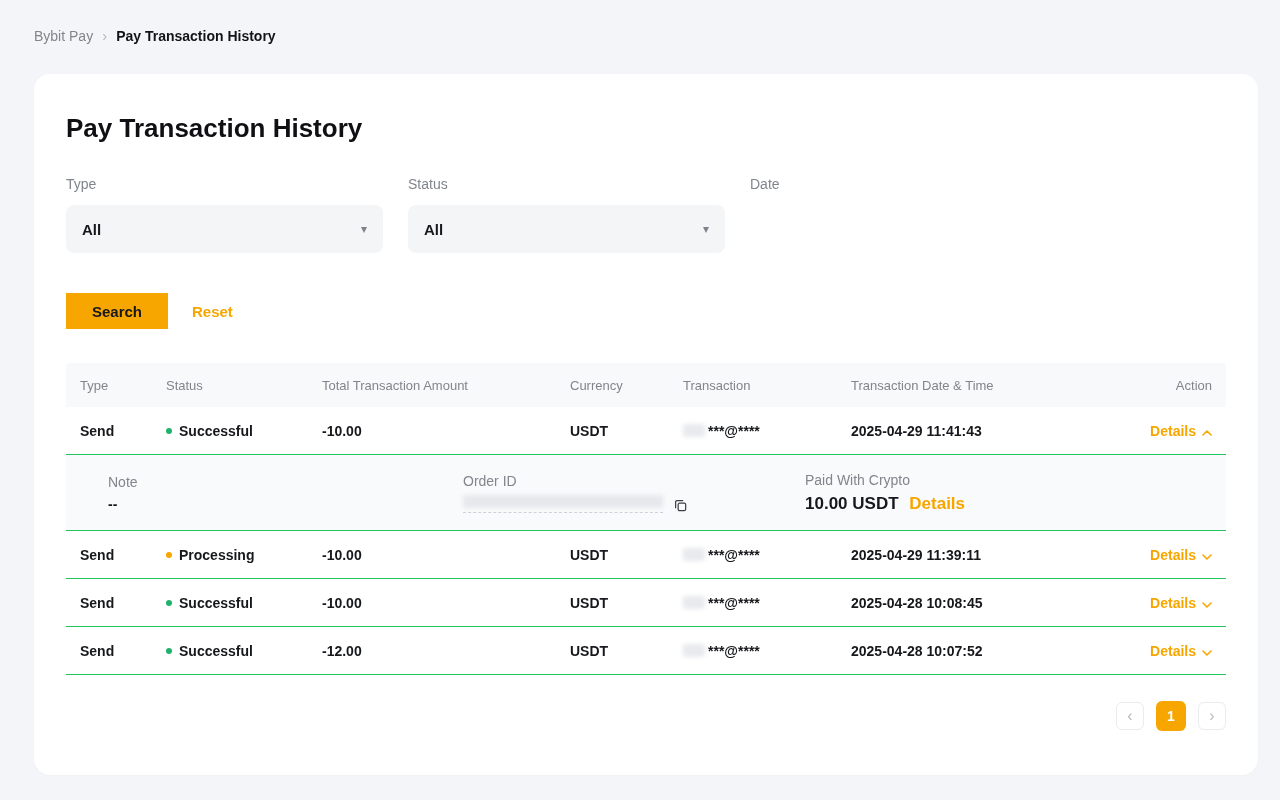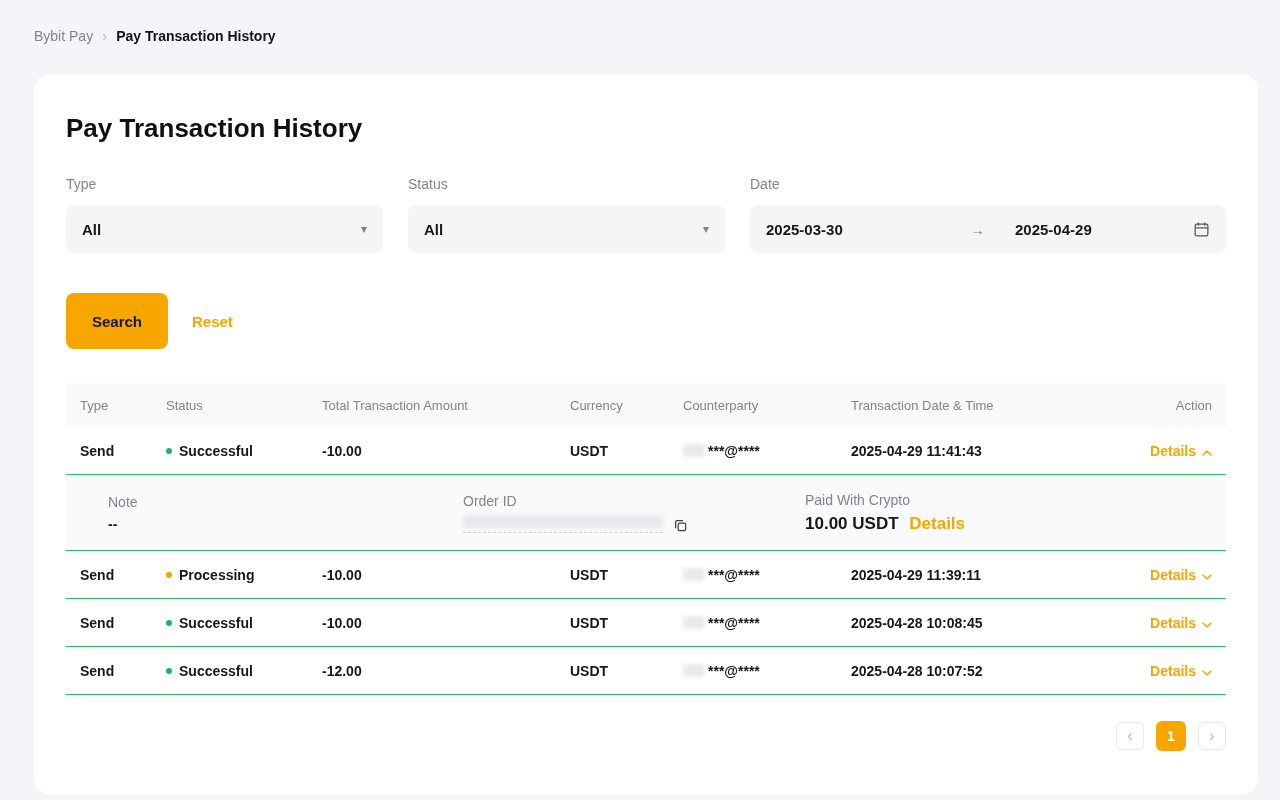--- a/index.html
+++ b/index.html
@@ -45,21 +45,21 @@
     font-size:15px; font-weight:700; cursor:pointer;
   }
   .dstart { width:204px; }
   .darrow { color:#81858c; font-weight:400; }
   .dend { margin-left:30px; flex:1; }
   .cal-icon { display:flex; align-items:center; }
 
   
   .actionsrow { display:flex; align-items:center; gap:14px; margin-top:40px; }
   .btn-search {
-    width:102px; height:56px; border:none; border-radius:8px;
+    width:102px; height:36px; border:none; border-radius:0;
     background:#f7a600; color:#17181c; font-family:inherit;
     font-size:15px; font-weight:700; cursor:pointer;
   }
   .btn-reset {
     border:none; background:none; color:#f7a600; font-family:inherit;
     font-size:15px; font-weight:700; cursor:pointer; padding:0 10px;
   }
 
   
   .table { margin-top:34px; }
@@ -139,46 +139,35 @@
     </div>
     <div class="filter">
       <div class="flabel">Status</div>
       <div class="select">
         <span>All</span>
         <span class="dd-arrow">▾</span>
       </div>
     </div>
     <div class="filter grow">
       <div class="flabel">Date</div>
-      <div class="daterange">
-        <span class="dstart">2025-03-30</span>
-        <span class="darrow">→</span>
-        <span class="dend">2025-04-29</span>
-        <span class="cal-icon">
-          <svg width="17" height="17" viewBox="0 0 16 16" fill="none" stroke="#54585e" stroke-width="1.2">
-            <rect x="2" y="3" width="12" height="11" rx="1.5"></rect>
-            <path d="M2 6.5h12M5 1.5v3M11 1.5v3"></path>
-          </svg>
-        </span>
-      </div>
     </div>
   </div>
 
   <div class="actionsrow">
     <button class="btn-search">Search</button>
     <button class="btn-reset">Reset</button>
   </div>
 
   <div class="table">
     <div class="thead">
       <div>Type</div>
       <div>Status</div>
       <div>Total Transaction Amount</div>
       <div>Currency</div>
-      <div>Counterparty</div>
+      <div>Transaction</div>
       <div>Transaction Date &amp; Time</div>
       <div class="col-action">Action</div>
     </div>
 
     <div class="trow">
       <div>Send</div>
       <div class="status">
         <span class="dot" style="background-color: rgb(32, 178, 108);"></span>
         <span>Successful</span>
       </div>

